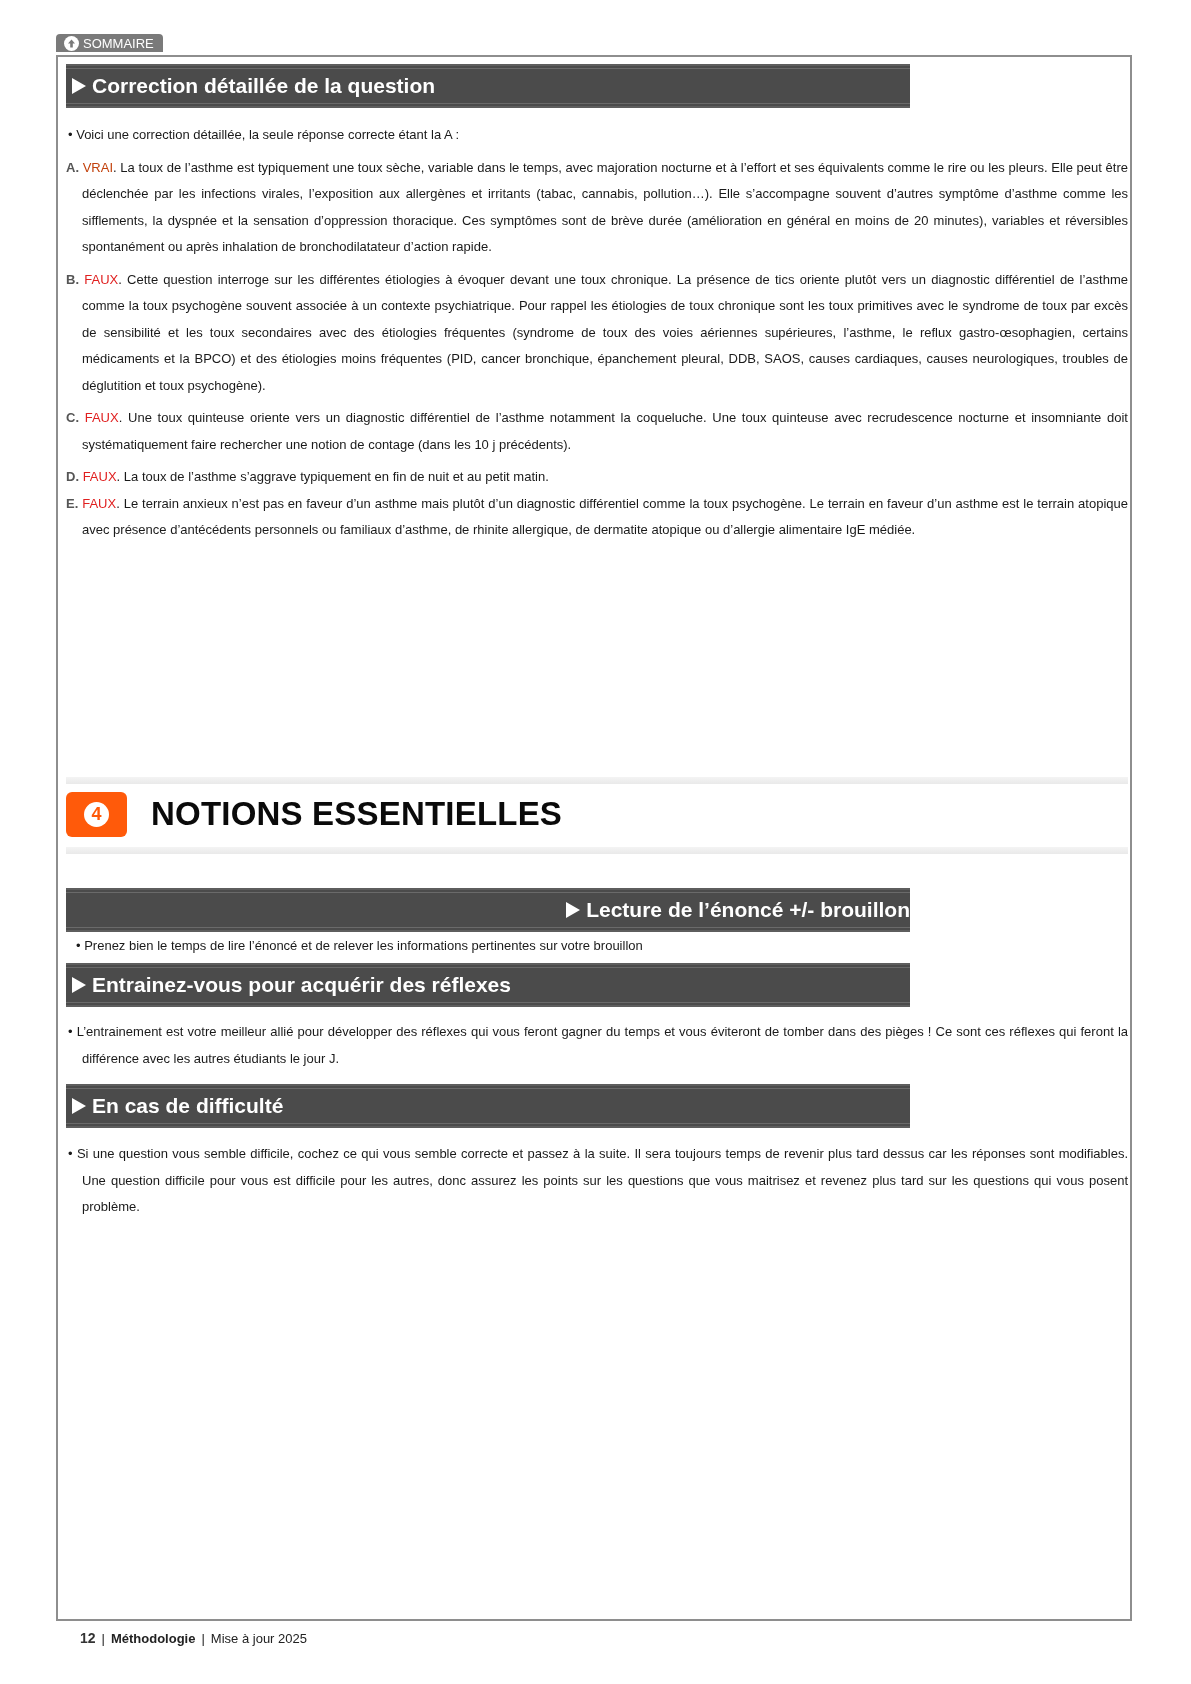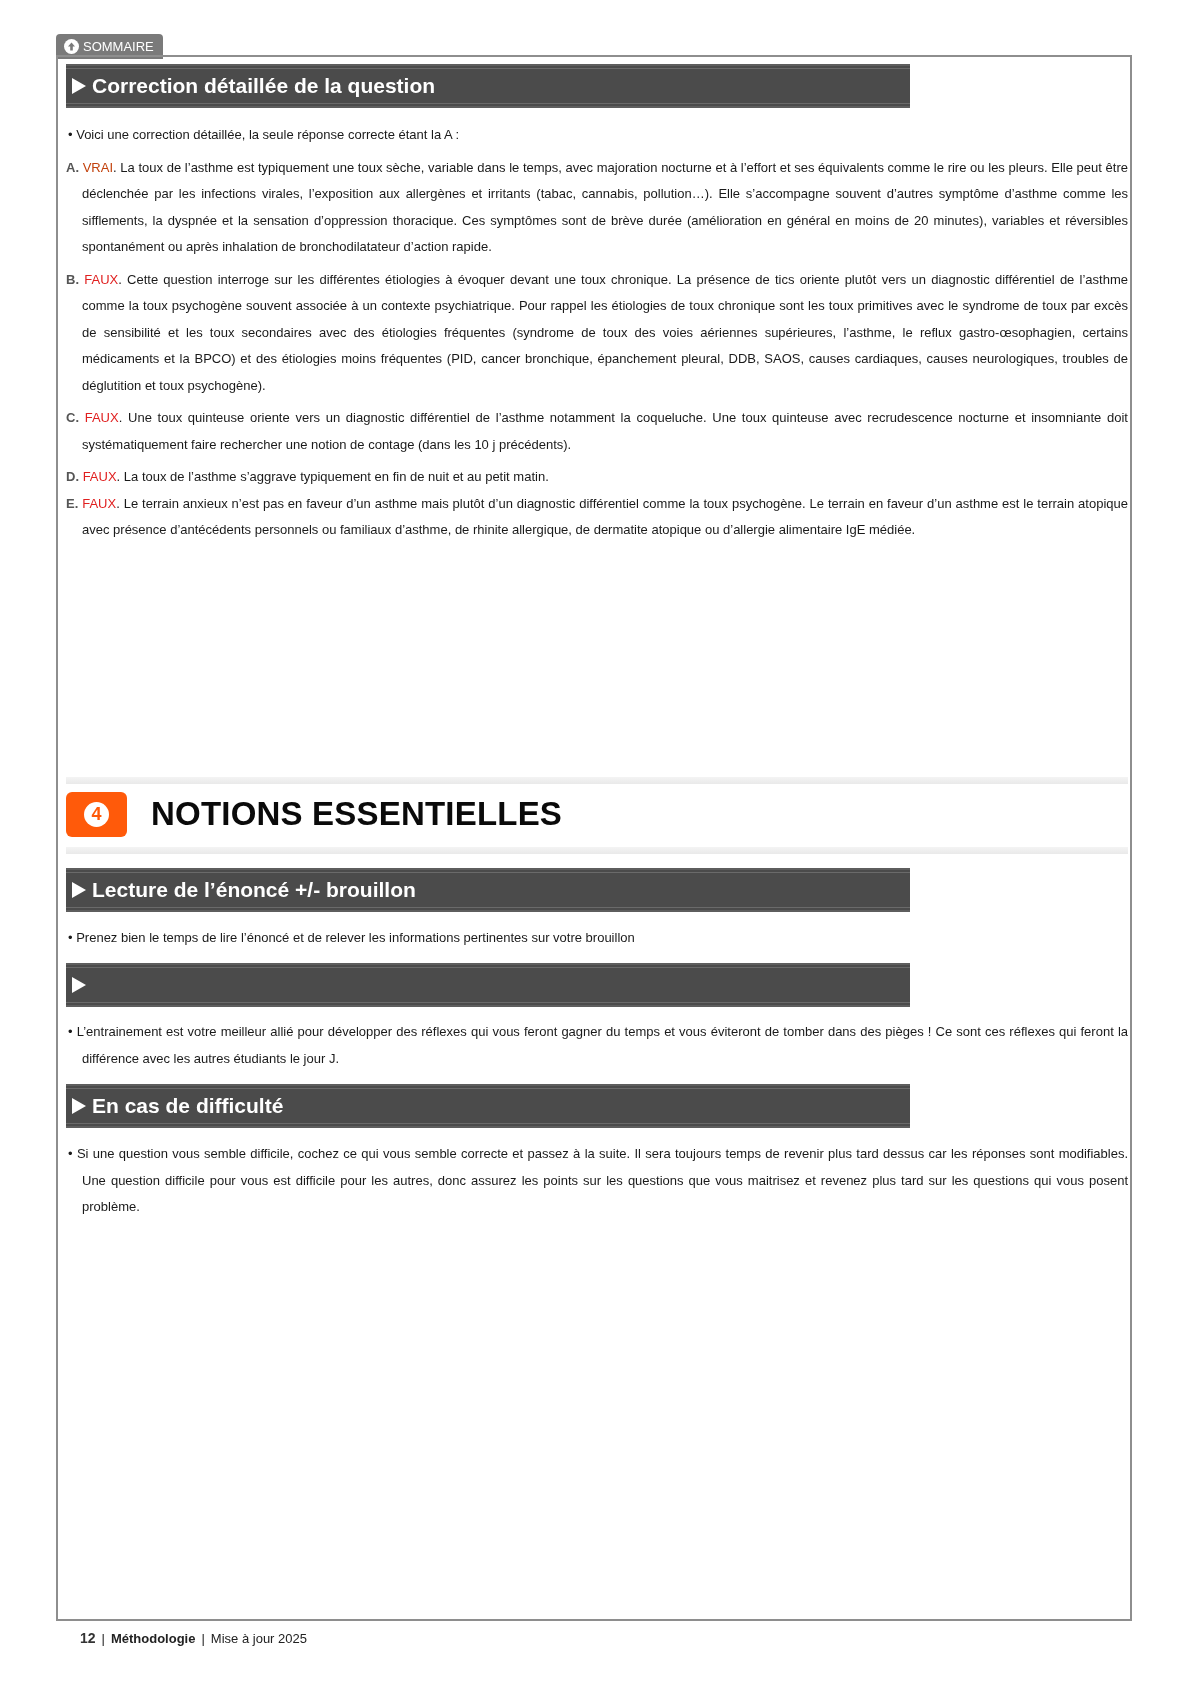--- a/index.html
+++ b/index.html
@@ -12,21 +12,21 @@
       height: 1684px;
       position: relative;
       overflow: hidden;
       font-family: "Liberation Sans", "DejaVu Sans", sans-serif;
       color: #1a1a1a;
     }
     .sommaire-tab {
       position: absolute;
       left: 56px;
       top: 34px;
-      height: 25px;
+      height: 18px;
       padding: 0 9px 0 8px;
       background: #7a7a7a;
       border-radius: 4px 4px 0 0;
       color: #ffffff;
       font-size: 13px;
       line-height: 21px;
       display: flex;
       align-items: center;
       gap: 4px;
       cursor: pointer;
@@ -200,30 +200,31 @@
 
 <div class="divider-band" style="top:777px;"></div>
 <div class="chapter-heading">
   <div class="chapter-badge">
     <span class="num">4</span>
   </div>
   <span class="chapter-title">NOTIONS ESSENTIELLES</span>
 </div>
 <div class="divider-band" style="top:847px;"></div>
 
-<div class="section-bar" style="top:868px;">
+<div class="section-bar" style="top:888px;justify-content:flex-end;">
   <span class="tri-icon"></span>
   <span>Lecture de l’énoncé +/- brouillon</span>
 </div>
 <div class="text" style="top:925px;">
-  <p class="bullet-para" style="margin:0;">• <span>Prenez bien le temps de lire l’énoncé et de relever les informations pertinentes sur votre brouillon</span></p>
+  <p class="bullet-para" style="margin:8px;">• <span>Prenez bien le temps de lire l’énoncé et de relever les informations pertinentes sur votre brouillon</span></p>
 </div>
 
 <div class="section-bar" style="top:963px;">
   <span class="tri-icon"></span>
+  <span>Entrainez-vous pour acquérir des réflexes</span>
 </div>
 <div class="text" style="top:1019px;">
   <p class="bullet-para" style="margin:0;">• <span>L’entrainement est votre meilleur allié pour développer des réflexes qui vous feront gagner du temps et vous éviteront de tomber dans des pièges ! Ce sont ces réflexes qui feront la différence avec les autres étudiants le jour J.</span></p>
 </div>
 
 <div class="section-bar" style="top:1084px;">
   <span class="tri-icon"></span>
   <span>En cas de difficulté</span>
 </div>
 <div class="text" style="top:1141px;">

